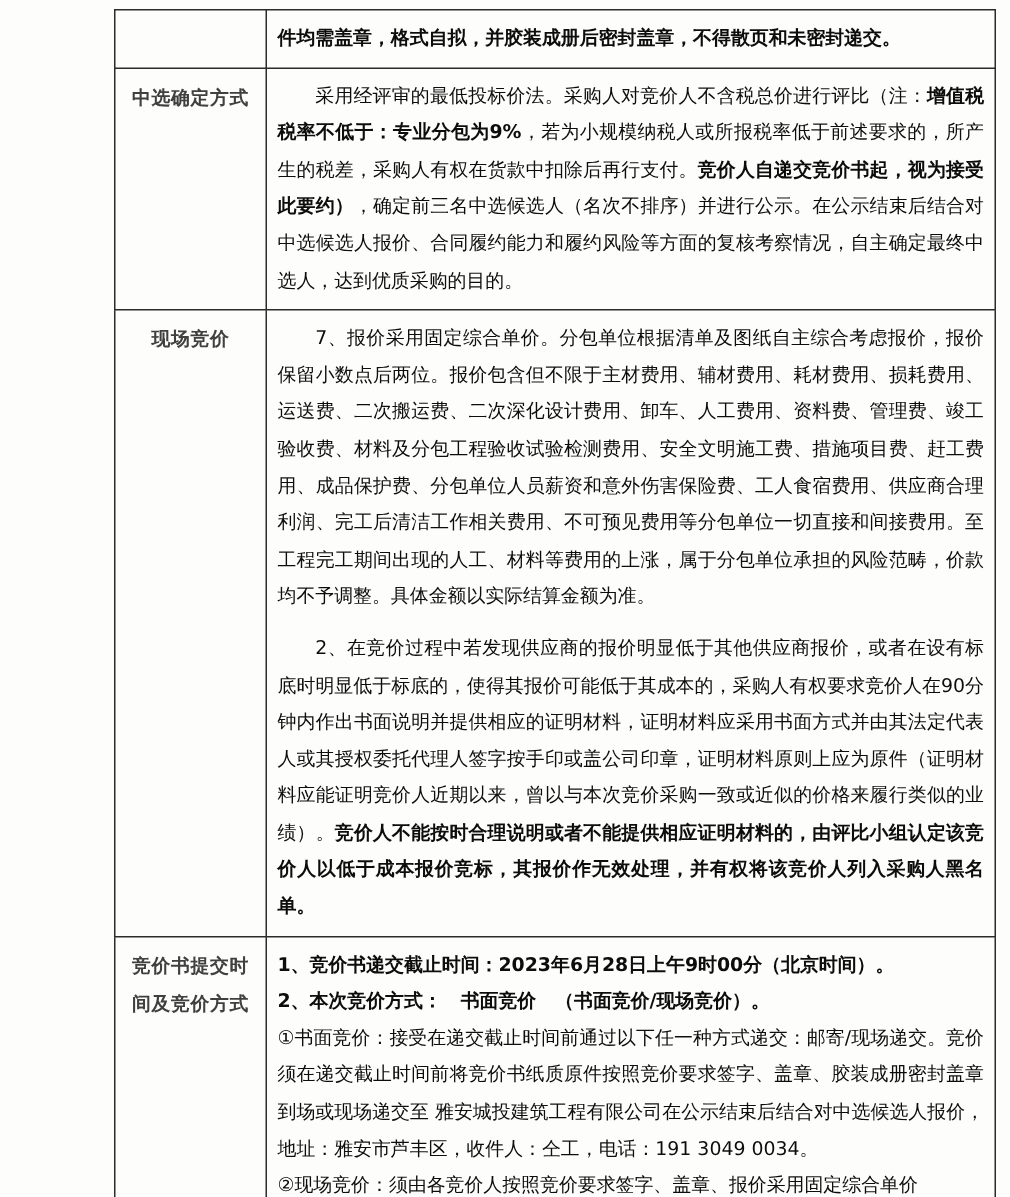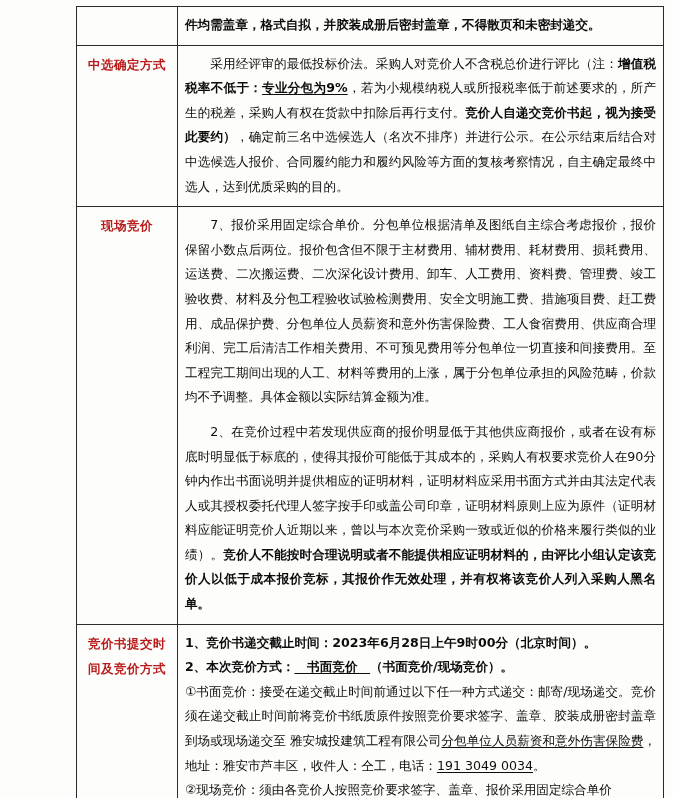--- a/index.html
+++ b/index.html
@@ -33,40 +33,39 @@
     vertical-align: top;
     padding: 6px 7px 7px 7px;
   }
   td.label {
     width: 86px;
     font-size: 12.5px;
     line-height: 25px;
     letter-spacing: 0.5px;
     font-weight: 600;
     text-align: center;
-    color: #b91c1c;
+    color: #404040;
   }
   td.body {
     font-size: 12.6px;
     line-height: 24.6px;
     text-align: justify;
     color: #0d0d0d;
   }
   td.body p {
     margin: 0;
     text-indent: 0;
   }
   td.body p.ind {
     text-indent: 2em;
   }
   .b {
     font-weight: bold;
   }
   .u {
-    text-decoration: underline;
     text-underline-offset: 2px;
   }
   .row-top td {
     padding-top: 7px;
     padding-bottom: 9px;
   }
   .last-clip {
     overflow: hidden;
   }
 </style>
@@ -96,19 +95,19 @@
           <p class="ind"><span>7、报价采用固定综合单价。分包单位根据清单及图纸自主综合考虑报价，报价保留小数点后两位。报价包含但不限于主材费用、辅材费用、耗材费用、损耗费用、运送费、二次搬运费、二次深化设计费用、卸车、人工费用、资料费、管理费、竣工验收费、材料及分包工程验收试验检测费用、安全文明施工费、措施项目费、赶工费用、成品保护费、分包单位人员薪资和意外伤害保险费、工人食宿费用、供应商合理利润、完工后清洁工作相关费用、不可预见费用等分包单位一切直接和间接费用。至工程完工期间出现的人工、材料等费用的上涨，属于分包单位承担的风险范畴，价款均不予调整。具体金额以实际结算金额为准。</span></p>
           <p class="ind" style="margin-top:10px"><span>2、在竞价过程中若发现供应商的报价明显低于其他供应商报价，或者在设有标底时明显低于标底的，使得其报价可能低于其成本的，采购人有权要求竞价人在90分钟内作出书面说明并提供相应的证明材料，证明材料应采用书面方式并由其法定代表人或其授权委托代理人签字按手印或盖公司印章，证明材料原则上应为原件（证明材料应能证明竞价人近期以来，曾以与本次竞价采购一致或近似的价格来履行类似的业绩）。</span><span class="b">竞价人不能按时合理说明或者不能提供相应证明材料的，由评比小组认定该竞价人以低于成本报价竞标，其报价作无效处理，并有权将该竞价人列入采购人黑名单。</span></p>
         </td>
       </tr>
 
       <tr>
         <td class="label">竞价书提交时间及竞价方式</td>
         <td class="body last-clip">
           <p><span class="b">1、竞价书递交截止时间：2023年6月28日上午9时00分（北京时间）。</span></p>
           <p><span class="b">2、本次竞价方式：</span><span class="b u">　书面竞价　</span><span class="b">（书面竞价/现场竞价）。</span></p>
-          <p><span>①书面竞价：接受在递交截止时间前通过以下任一种方式递交：邮寄/现场递交。竞价须在递交截止时间前将竞价书纸质原件按照竞价要求签字、盖章、胶装成册密封盖章到场或现场递交至 雅安城投建筑工程有限公司</span><span class="u">分包单位人员薪资和意外伤害保险费</span><span>，地址：雅安市芦丰区，收件人：仝工，电话：</span><span class="u">191 3049 0034</span><span>。</span></p>
+          <p><span>①书面竞价：接受在递交截止时间前通过以下任一种方式递交：邮寄/现场递交。竞价须在递交截止时间前将竞价书纸质原件按照竞价要求签字、盖章、胶装成册密封盖章到场或现场递交至 雅安城投建筑工程有限公司</span><span class="u">在公示结束后结合对中选候选人报价</span><span>，地址：雅安市芦丰区，收件人：仝工，电话：</span><span class="u">191 3049 0034</span><span>。</span></p>
           <p><span>②现场竞价：须由各竞价人按照竞价要求签字、盖章、报价采用固定综合单价</span></p>
         </td>
       </tr>
     </tbody>
   </table>
 </div>
 
 </body></html>

